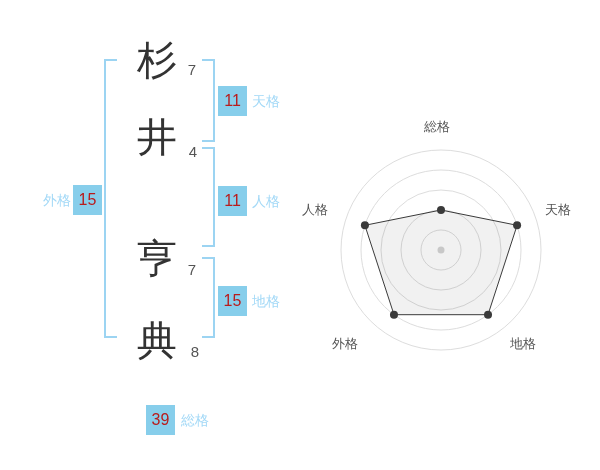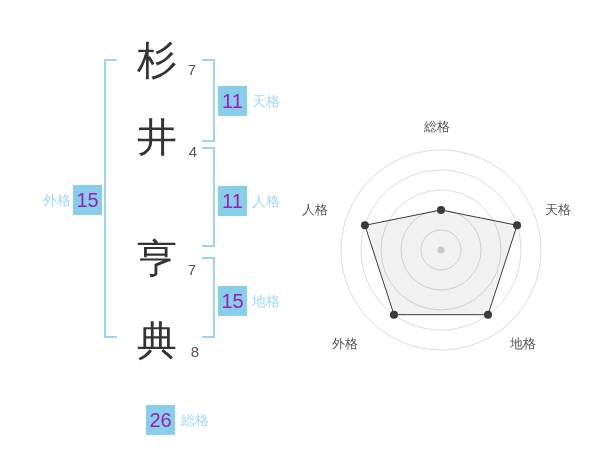--- a/index.html
+++ b/index.html
@@ -19,22 +19,22 @@
   
   .bracket{box-sizing:border-box;}
   .bracket.left{
     border-left:2px solid #9cd4f2;border-top:2px solid #9cd4f2;border-bottom:2px solid #9cd4f2;
   }
   .bracket.right{
     border-right:2px solid #9cd4f2;border-top:2px solid #9cd4f2;border-bottom:2px solid #9cd4f2;
   }
   
   .badge{
-    width:29px;height:30px;background:#87ceeb;color:#a21caf;
-    font-size:20px;line-height:30px;text-align:center;
+    width:29px;height:30px;background:#87ceeb;color:#b91c1c;
+    font-size:16px;line-height:30px;text-align:center;
   }
   .badge-label{
     font-size:14px;line-height:30px;color:#a3d9f7;white-space:nowrap;
   }
   
   .axis-label{
     font-size:13px;line-height:14px;color:#555;white-space:nowrap;
   }
 </style>
 </head>
@@ -62,21 +62,21 @@
 
   <div class="abs badge" style="left:218px;top:186px;">11</div>
   <div class="abs badge-label" style="left:252px;top:186px;">人格</div>
 
   <div class="abs badge" style="left:218px;top:286px;">15</div>
   <div class="abs badge-label" style="left:252px;top:286px;">地格</div>
 
   <div class="abs badge-label" style="left:41px;top:185px;width:30px;text-align:right;">外格</div>
   <div class="abs badge" style="left:73px;top:185px;">15</div>
 
-  <div class="abs badge" style="left:146px;top:405px;">26</div>
+  <div class="abs badge" style="left:146px;top:405px;">39</div>
   <div class="abs badge-label" style="left:181px;top:405px;">総格</div>
 
   <svg class="abs" style="left:331px;top:140px;" width="220" height="220" viewBox="0 0 220 220">
       <circle cx="110" cy="110" r="20" fill="none" stroke="#dddddd" stroke-width="1"></circle>
       <circle cx="110" cy="110" r="40" fill="none" stroke="#dddddd" stroke-width="1"></circle>
       <circle cx="110" cy="110" r="60" fill="none" stroke="#dddddd" stroke-width="1"></circle>
       <circle cx="110" cy="110" r="80" fill="none" stroke="#dddddd" stroke-width="1"></circle>
       <circle cx="110" cy="110" r="100" fill="none" stroke="#dddddd" stroke-width="1"></circle>
       <polygon points="110.0,70.0 186.1,85.3 157.0,174.7 63.0,174.7 33.9,85.3" fill="rgba(0,0,0,0.055)" stroke="#3a3a3a" stroke-width="1"></polygon>
       <circle cx="110" cy="70" r="4" fill="#3a3a3a"></circle>

